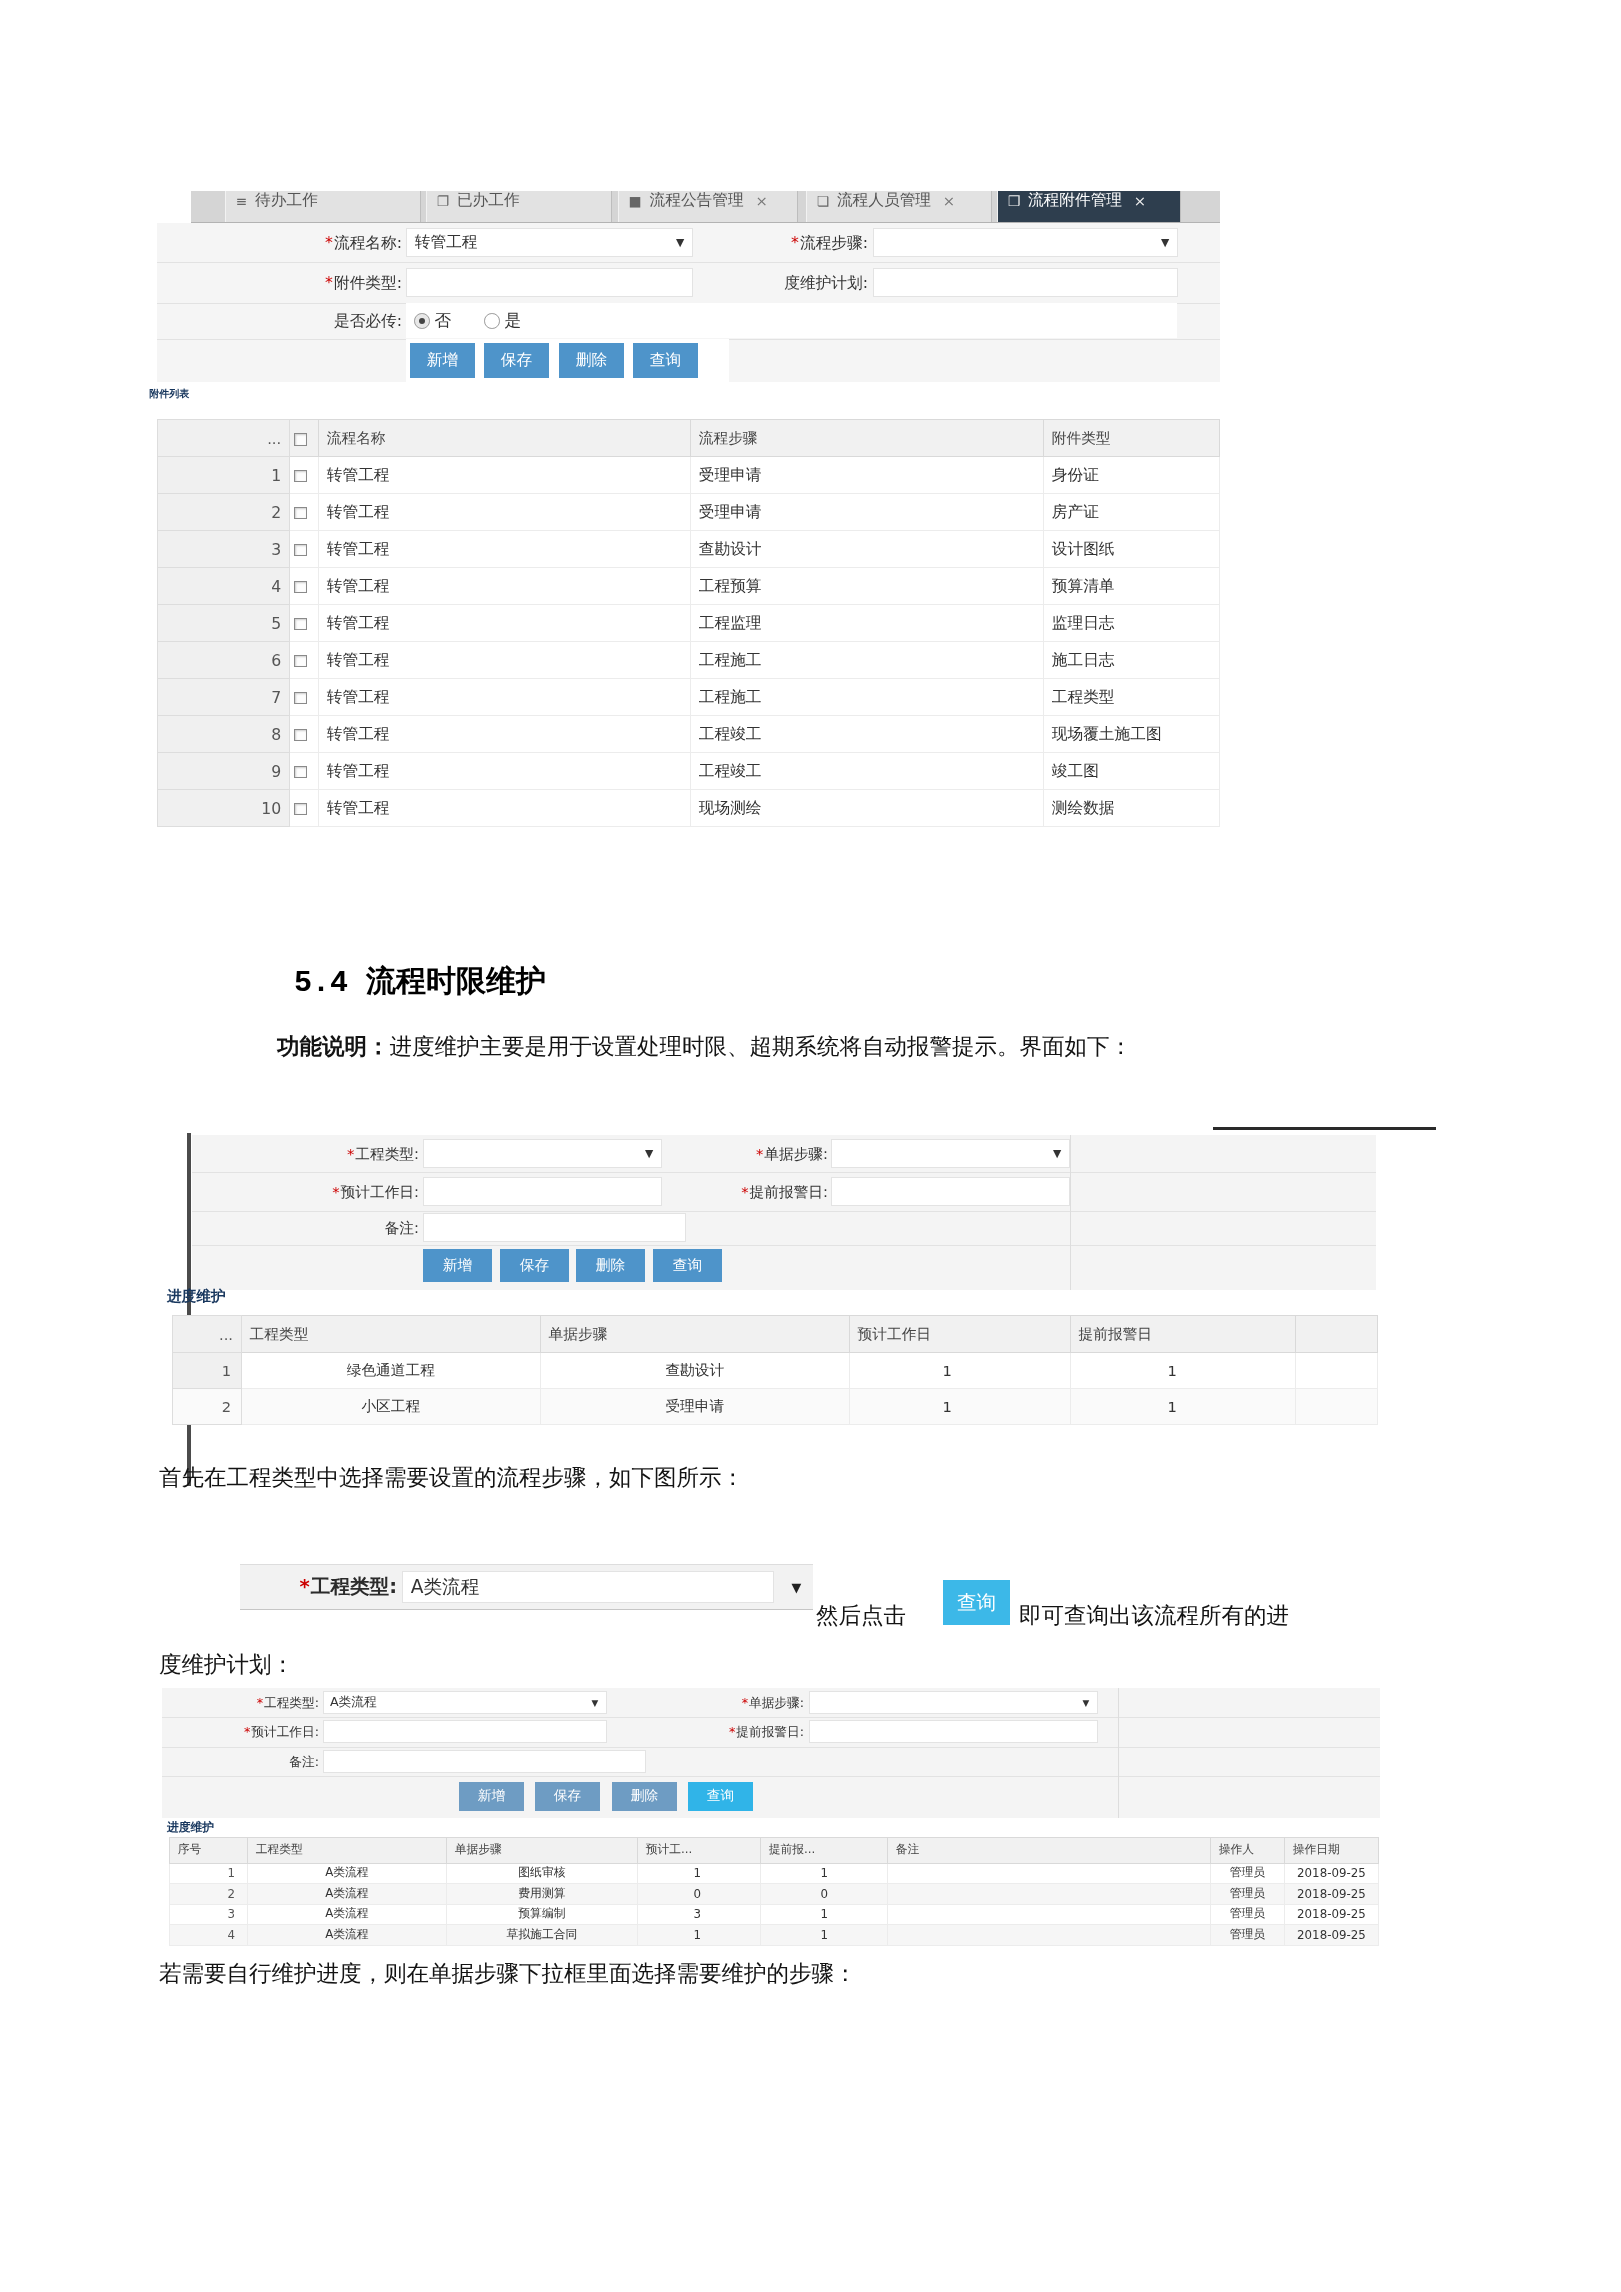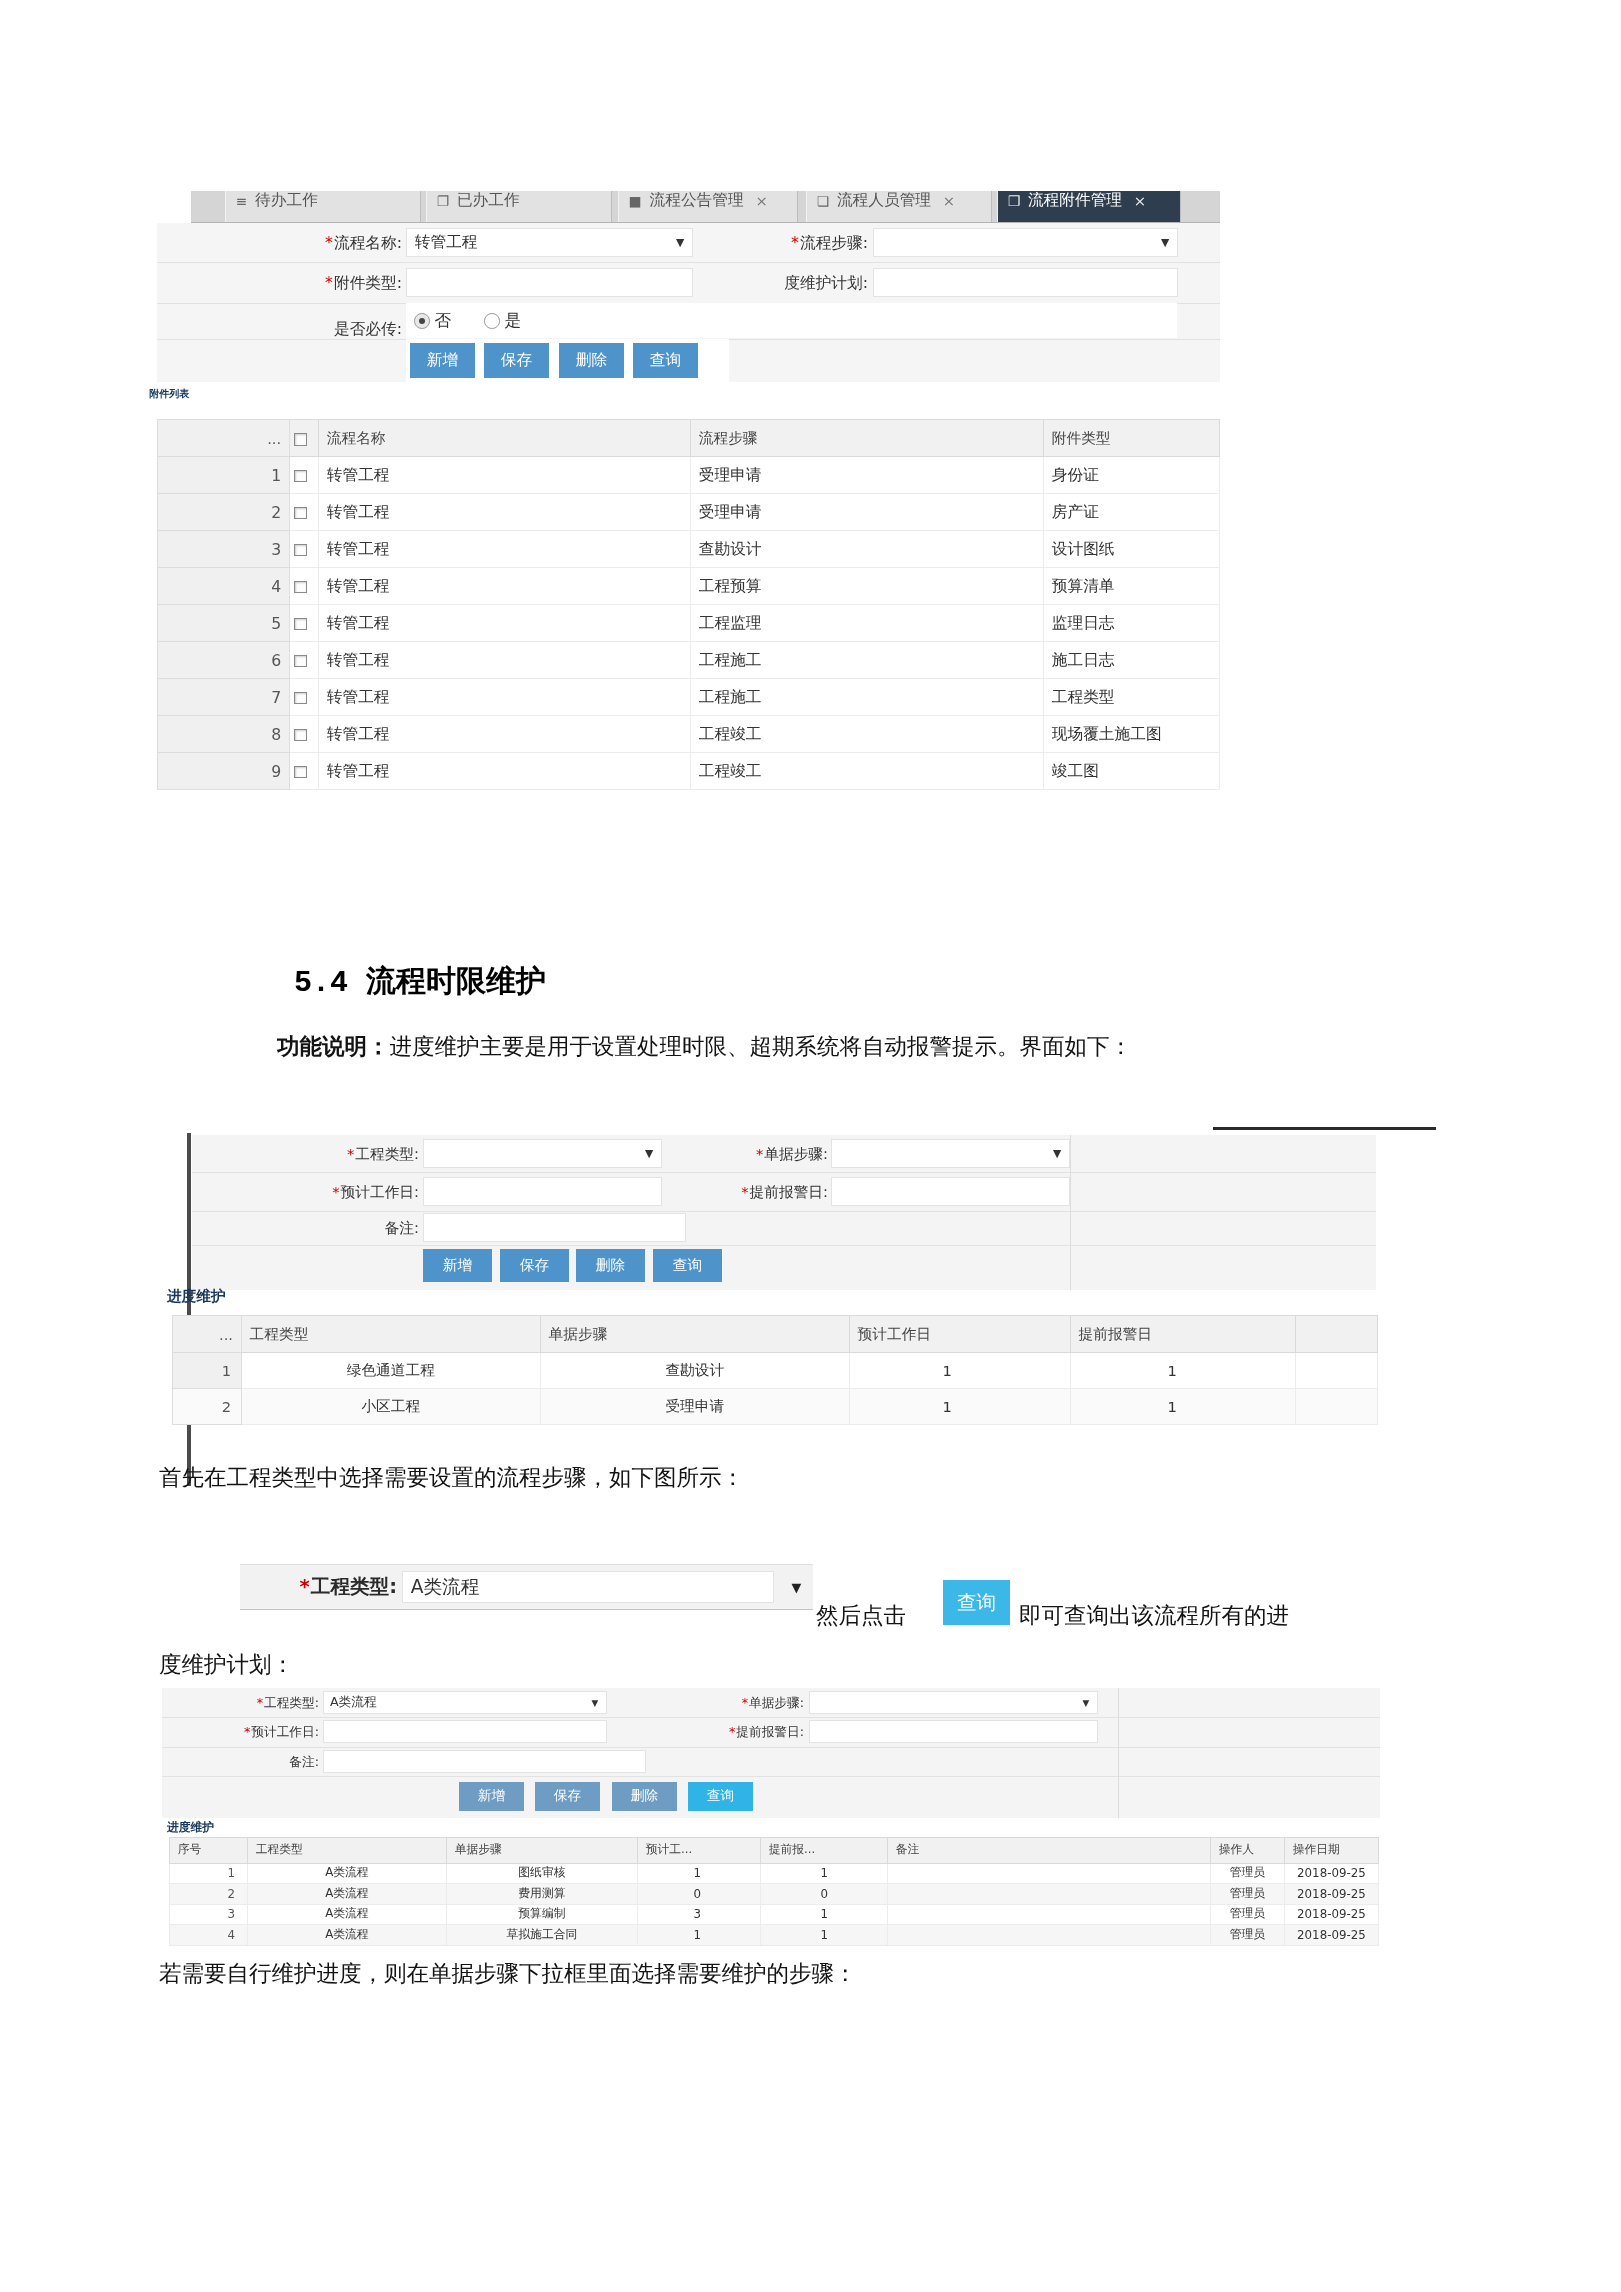--- a/index.html
+++ b/index.html
@@ -134,21 +134,21 @@
       <div class="lbl" style="left:0;top:39px;width:245px;height:41px;line-height:41px;font-size:15.7px"><span class="star">*</span><span>附件类型:</span></div>
       <div class="cell" style="left:249px;top:45px;width:287px;height:29px;font-size:15.7px">
           <span></span>
         </div>
       <div class="lbl" style="left:480px;top:39px;width:231px;height:41px;line-height:41px;font-size:15.7px"><span>度维护计划:</span></div>
       <div class="cell" style="left:716px;top:45px;width:305px;height:29px;font-size:15.7px">
           <span></span>
         </div>
       <div class="rline" style="top:80px"></div>
 
-      <div class="lbl" style="left:0;top:88px;width:245px;height:52px;line-height:35px;font-size:15.7px"><span>是否必传:</span></div>
+      <div class="lbl" style="left:0;top:80px;width:245px;height:52px;line-height:35px;font-size:15.7px"><span>是否必传:</span></div>
       <div class="whitestrip" style="left:249px;top:80px;width:771px;height:35px"></div>
       <div class="abs" style="left:257px;top:80px;height:35px;line-height:35px;font-size:16.7px">
         <span><span class="radio on"></span><span>否</span></span>
         <span style="margin-left:27.4px"><span class="radio"></span><span>是</span></span>
       </div>
       <div class="rline" style="top:116px"></div>
 
       <div class="whitestrip" style="left:249px;top:116px;width:323px;height:43px"></div>
       <div class="btn" style="left:253px;top:120px;width:65px;height:35px;font-size:15.7px">新增</div>
       <div class="btn" style="left:327px;top:120px;width:65px;height:35px;font-size:15.7px">保存</div>
@@ -231,20 +231,27 @@
             <td>转管工程</td>
             <td>工程竣工</td>
             <td>现场覆土施工图</td>
           </tr>
         <tr>
             <td class="gut">9</td>
             <td style="padding:0 3.9px"><span class="cb"></span></td>
             <td>转管工程</td>
             <td>工程竣工</td>
             <td>竣工图</td>
+          </tr>
+        <tr>
+            <td class="gut">10</td>
+            <td style="padding:0 3.9px"><span class="cb"></span></td>
+            <td>转管工程</td>
+            <td>现场测绘</td>
+            <td>测绘数据</td>
           </tr>
       </tbody>
     </table>
   </div>
 
   <div class="abs h2">5.4 流程时限维护</div>
   <div class="abs doc funcline">
     <span class="b">功能说明：</span><span>进度维护主要是用于设置处理时限、超期系统将自动报警提示。界面如下：</span>
   </div>
 

